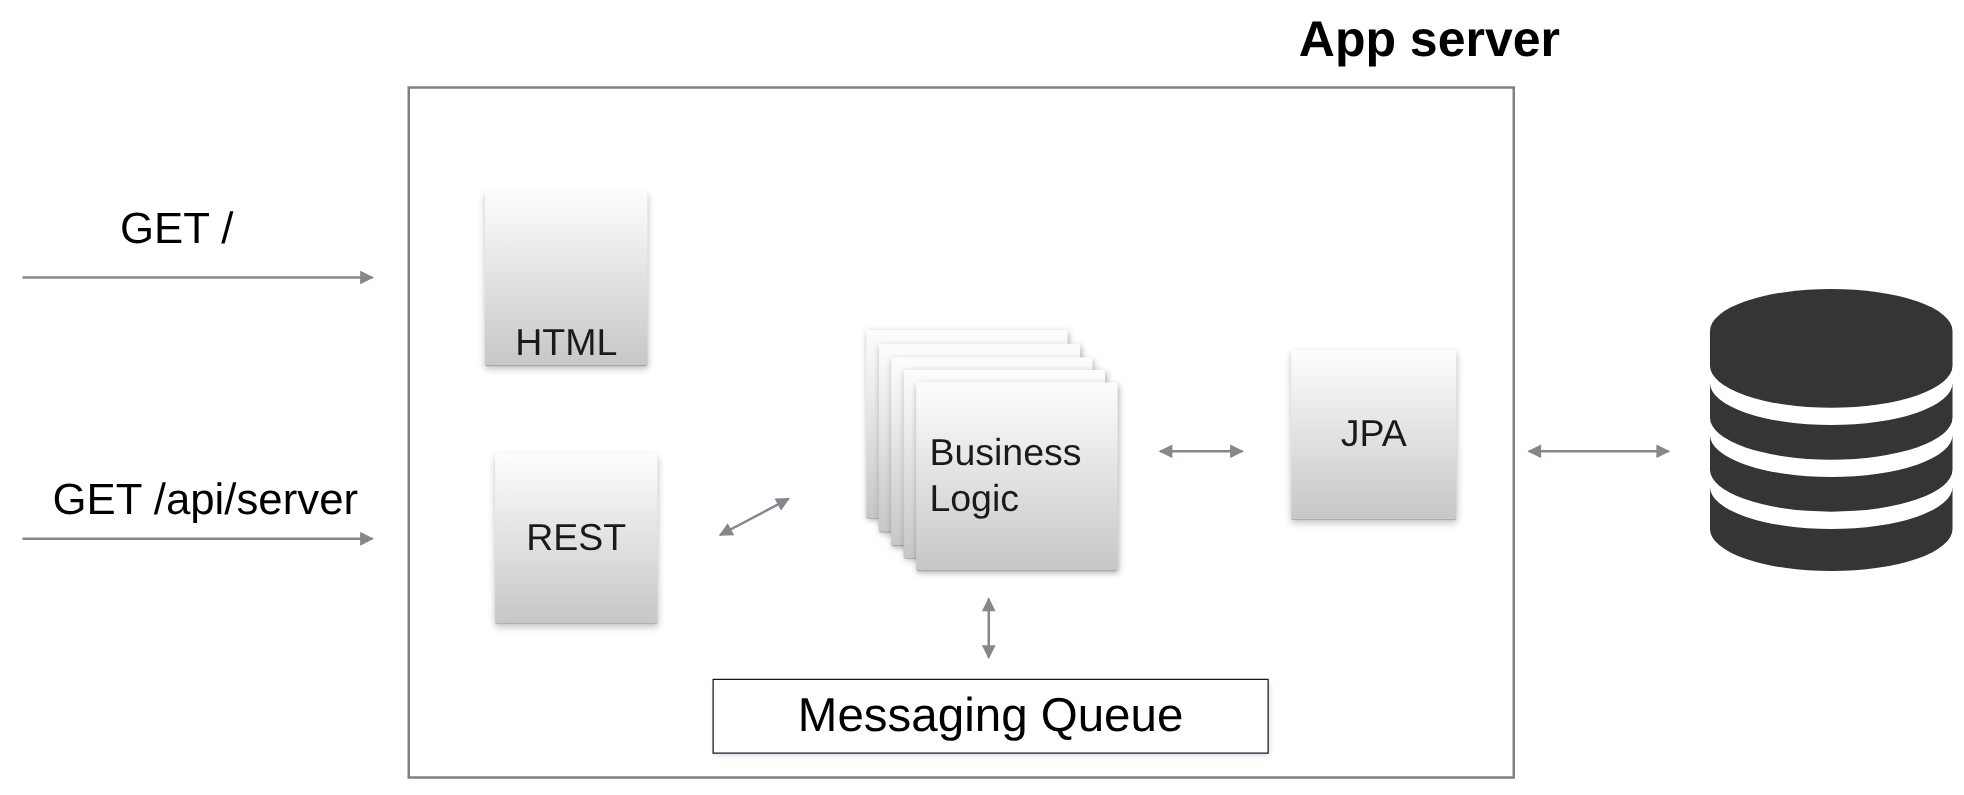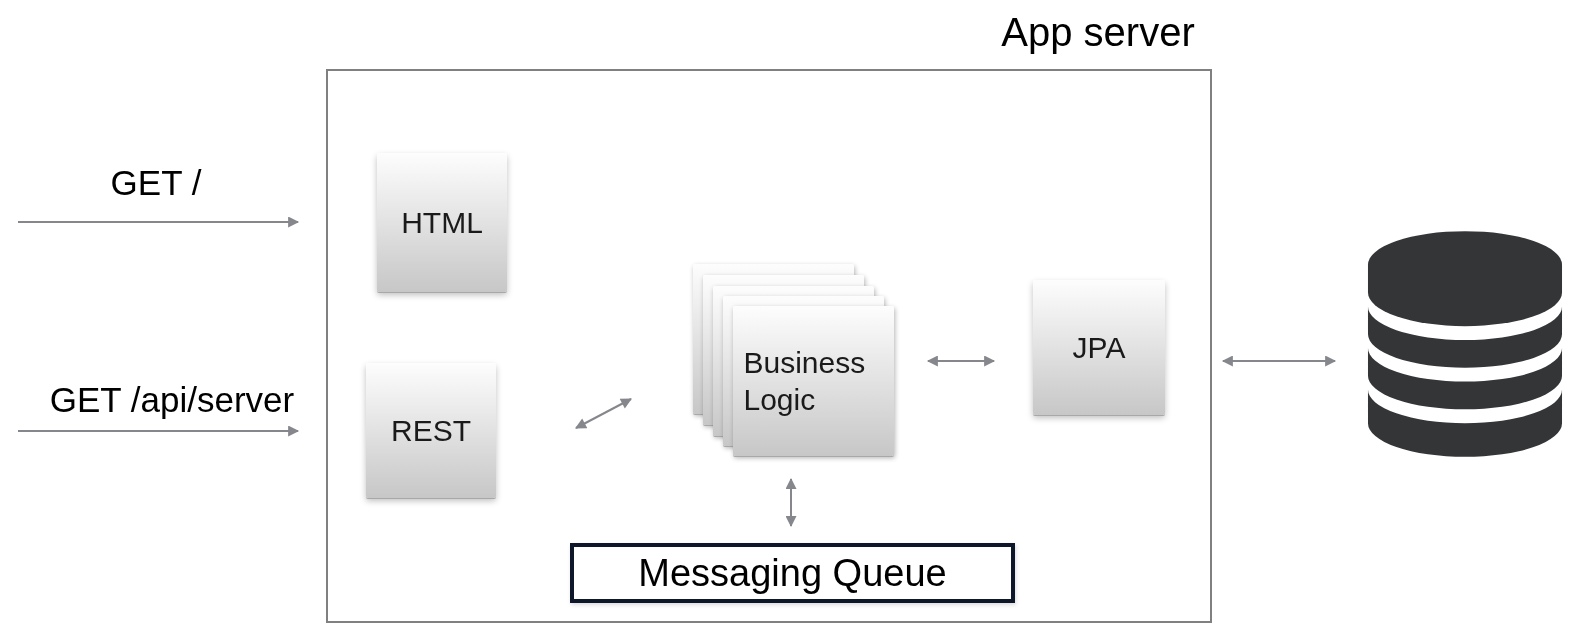--- a/index.html
+++ b/index.html
@@ -15,47 +15,47 @@
   body {
     width: 1571px; height: 636px;
     position: relative; overflow: hidden;
     font-family: "Liberation Sans", sans-serif;
     color: var(--text);
   }
   .abs { position: absolute; }
 
   .title {
     left: 948px; top: 10px; width: 300px;
-    text-align: center;
-    font-size: 40px; font-weight: 400;
+    text-align: right;
+    font-size: 40px; font-weight: 700;
     color: #000;
   }
 
   .server-box {
     left: 326px; top: 69px; width: 886px; height: 554px;
     border: 2px solid var(--border);
     background: transparent;
   }
 
   .req-label {
-    font-size: 35px; color: #000; text-align: center; white-space: nowrap;
+    font-size: 35px; color: #000; text-align: left; white-space: nowrap;
   }
   .req-label.root  { left: 96px;  top: 163px; width: 120px; }
   .req-label.books { left: 42px;  top: 380px; width: 260px; }
 
   .node {
     background: linear-gradient(to bottom, var(--box_top) 0%, var(--box_bottom) 100%);
     box-shadow: 0 1px 0 #a8a8a8, 0 3px 6px rgba(0,0,0,0.25);
     border-radius: 2px;
     display: flex; align-items: center; justify-content: center;
     font-size: 30px; color: var(--text);
     text-align: center;
   }
-  .node.html { left: 377px; top: 153px; width: 130px; height: 139px; }
-  .node.rest { left: 366px; top: 363px; width: 130px; height: 135px; }
+  .node.html { left: 388px; top: 153px; width: 130px; height: 139px; align-items: flex-end; }
+  .node.rest { left: 396px; top: 363px; width: 130px; height: 135px; }
   .node.jpa  { left: 1033px; top: 280px; width: 132px; height: 135px; justify-content: center; }
 
   .bl-stack { left: 693px; top: 264px; width: 201px; height: 193px; }
   .bl-card {
     position: absolute; width: 161px; height: 150px;
     background: linear-gradient(to bottom, var(--box_top) 0%, var(--box_bottom) 100%);
     box-shadow: 0 1px 0 #a8a8a8, 1px 2px 5px rgba(0,0,0,0.3);
     border-radius: 2px;
   }
   .bl-card:nth-child(1) { left: 0px;  top: 0px; }
@@ -65,21 +65,21 @@
   .bl-card:nth-child(5) { left: 40px; top: 42px;
     display: flex; align-items: center; justify-content: center; }
   .bl-label {
     font-size: 30px; line-height: 1.25; 
     width: 140px; color: var(--text);
   }
 
   .mq-box {
     left: 570px; top: 543px; width: 445px; height: 60px;
     background: #ffffff;
-    border: 4px solid #0f172a;
+    border: 1px solid #0f172a;
     box-shadow: 1px 2px 4px rgba(0,0,0,0.14);
     display: flex; align-items: center; justify-content: center;
     font-size: 38px; color: #000;
   }
 
   .arrow-layer { left: 0; top: 0; width: 1571px; height: 636px; pointer-events: none; }
   .arrow-line { stroke: var(--arrow); stroke-width: 2; fill: none; }
   .arrowhead-path { fill: var(--arrow); }
 
   .db-icon { left: 1366px; top: 229px; width: 198px; height: 230px; }

